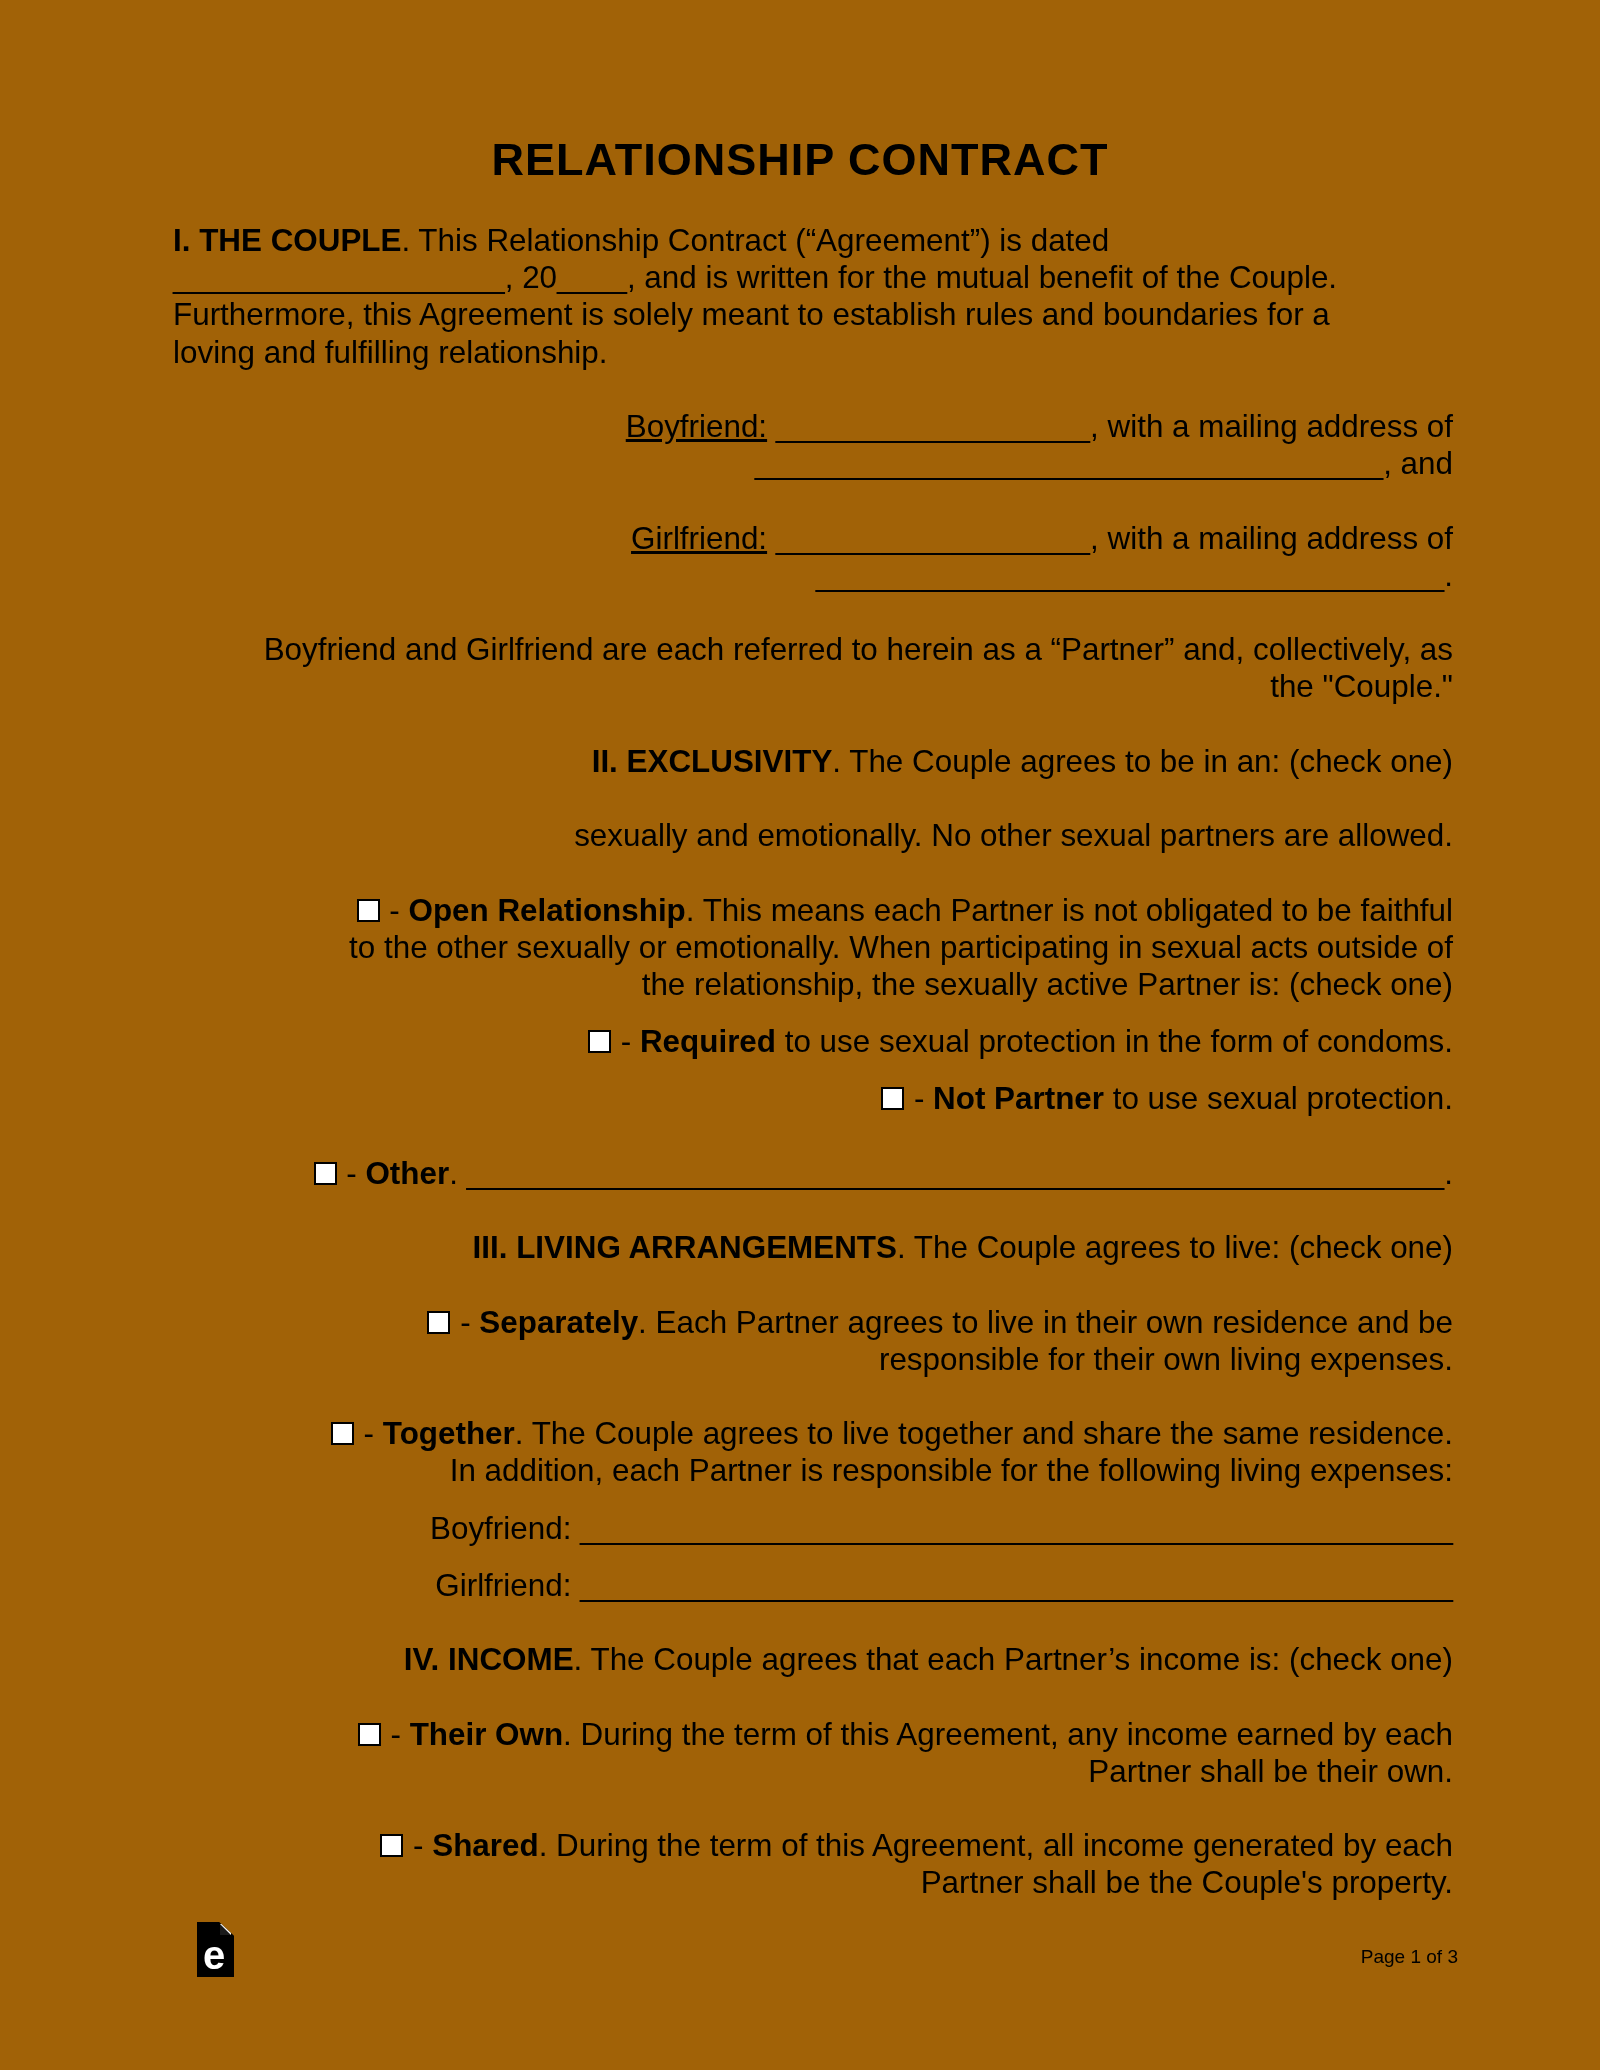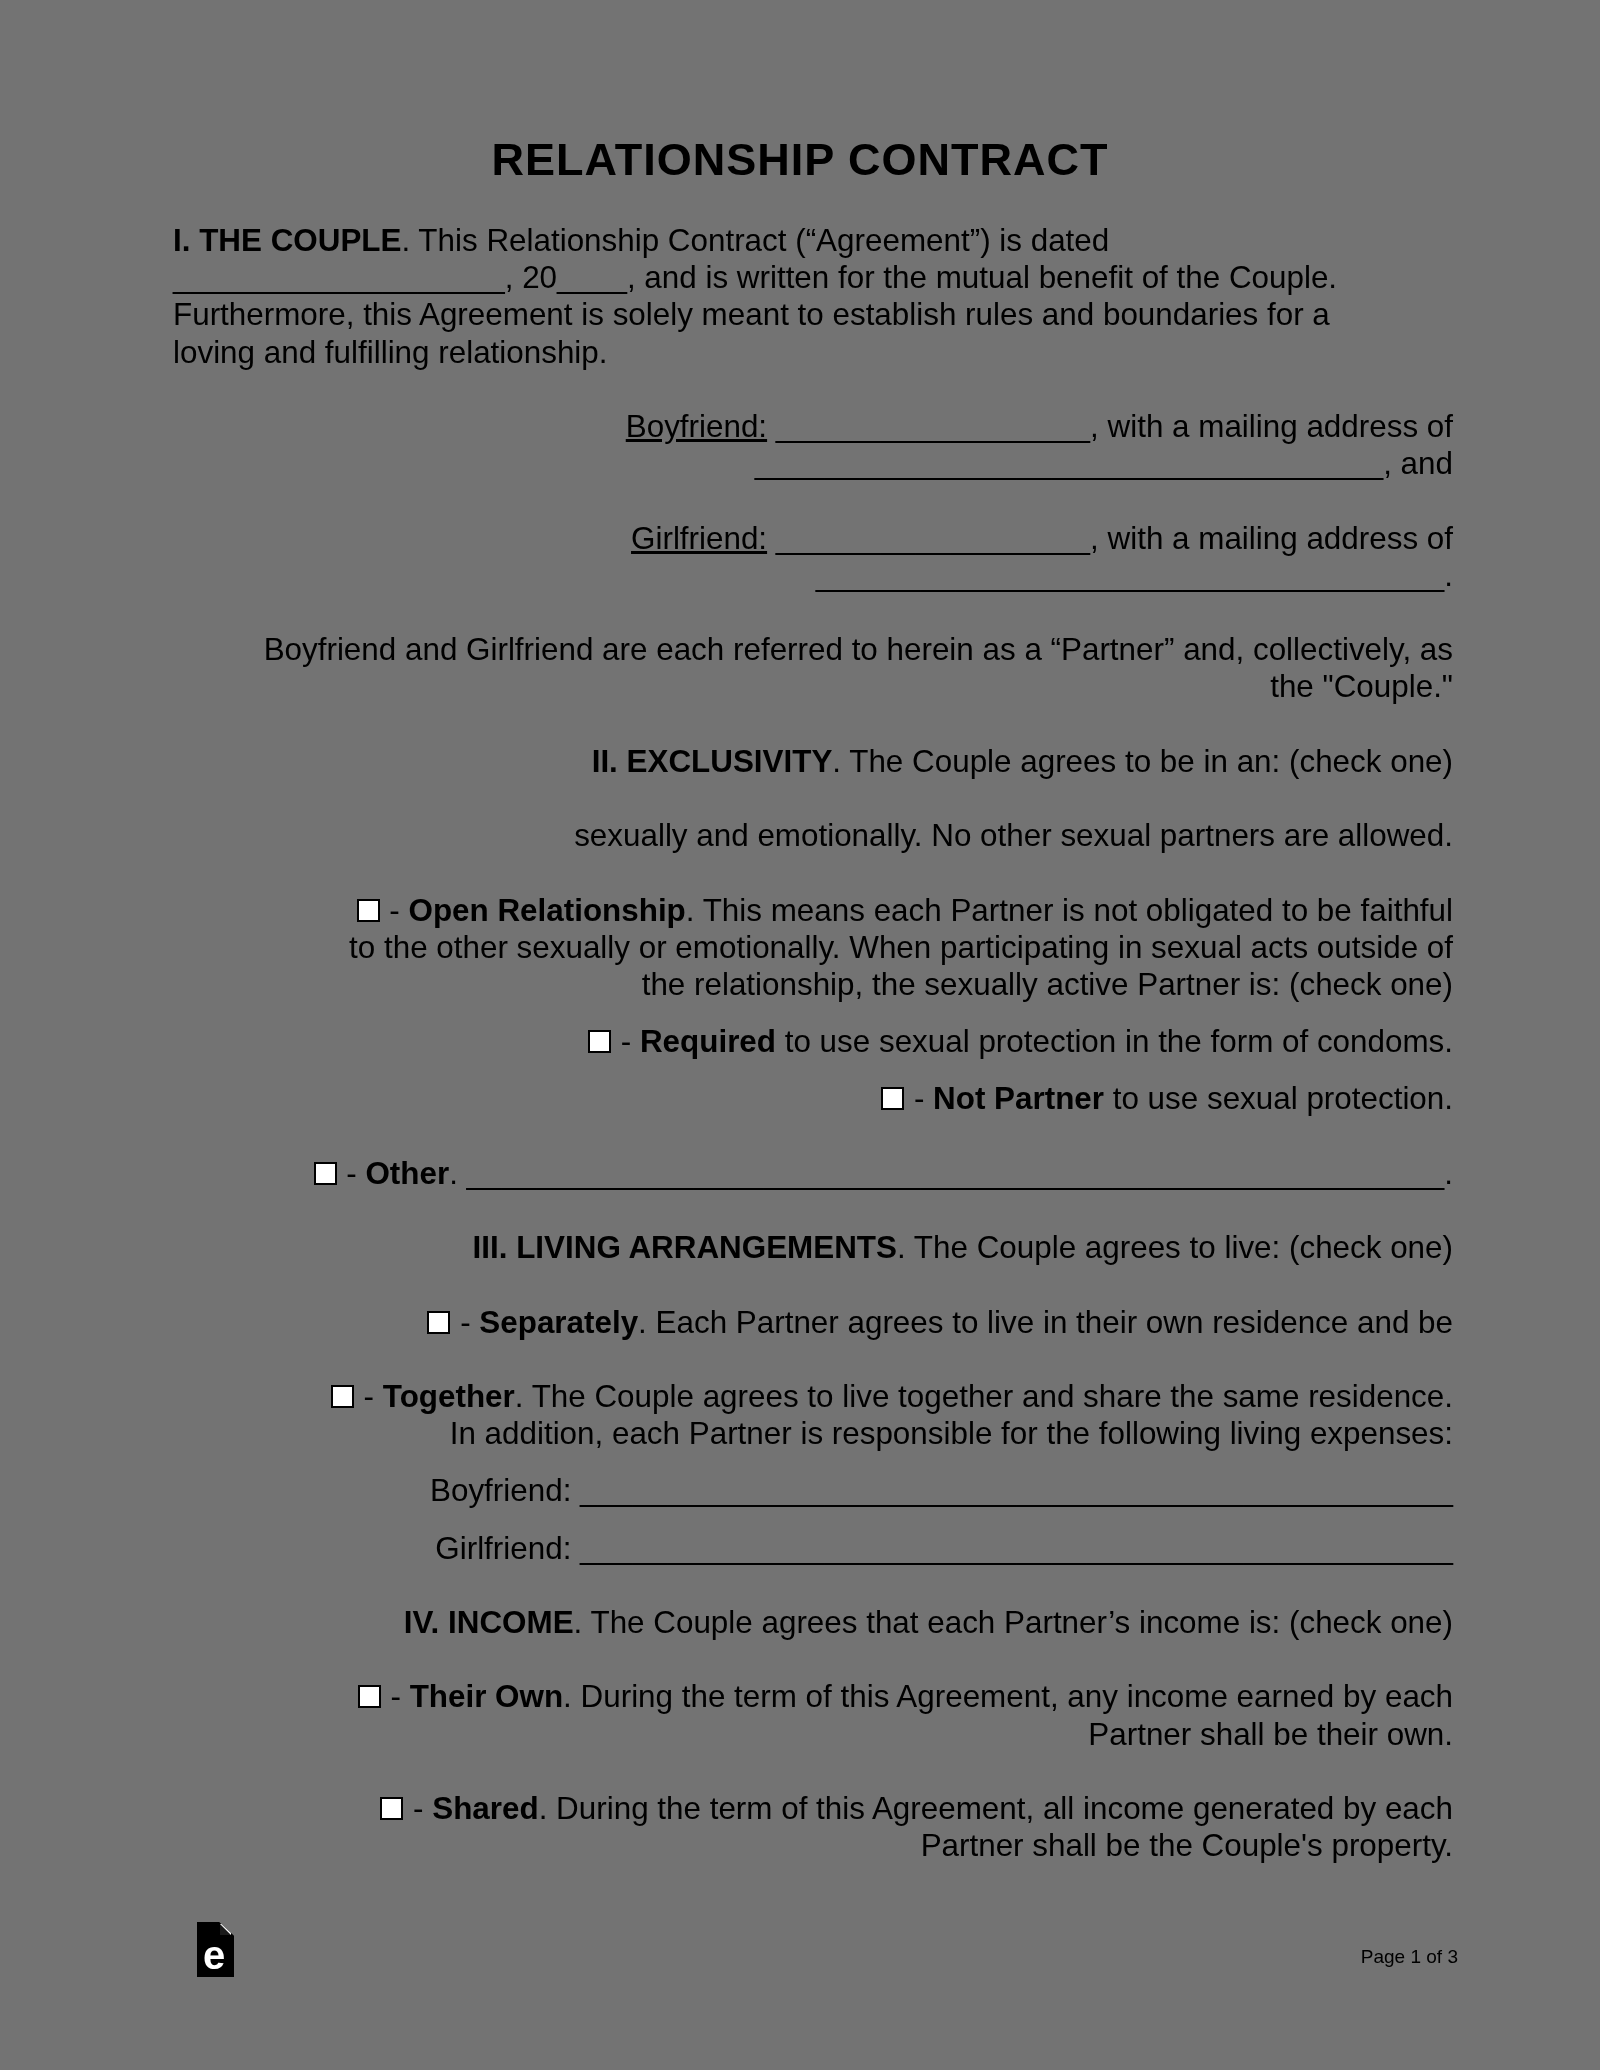--- a/index.html
+++ b/index.html
@@ -1,20 +1,20 @@
 <!DOCTYPE html>
 <html><head>
 <meta charset="utf-8">
 <style>
   * { margin:0; padding:0; }
   html,body { background:#ffffff; }
   .page {
     position:relative;
     width:1600px; height:2070px;
-    background:#737373;
+    background:#a16207;
     font-family:"Liberation Sans","DejaVu Sans",sans-serif;
     color:#000;
     overflow:hidden;
   }
   .title {
     position:absolute; top:134px; left:0; width:1600px;
     text-align:center;
     font-size:45px; font-weight:bold; letter-spacing:1px;
     line-height:52px; white-space:pre;
   }
@@ -103,20 +103,21 @@
     <div class="blk">
       <div class="ln ind1"><span class="cb"></span><span> - </span><span class="b">Other</span><span>. </span><span>________________________________________________________</span><span>.</span></div>
     </div>
 
     <div class="blk">
       <div class="ln"><span class="b">III. LIVING ARRANGEMENTS</span><span>. The Couple agrees to live: (check one)</span></div>
     </div>
 
     <div class="blk">
       <div class="ln ind1"><span class="cb"></span><span> - </span><span class="b">Separately</span><span>. Each Partner agrees to live in their own residence and be</span></div>
+      <div class="ln ind1">responsible for their own living expenses.</div>
     </div>
 
     <div class="blk">
       <div class="ln ind1"><span class="cb"></span><span> - </span><span class="b">Together</span><span>. The Couple agrees to live together and share the same residence.</span></div>
       <div class="ln ind1">In addition, each Partner is responsible for the following living expenses:</div>
       <div class="ln ind2"><span>Boyfriend: </span><span>__________________________________________________</span></div>
       <div class="ln ind2"><span>Girlfriend: </span><span>__________________________________________________</span></div>
     </div>
 
     <div class="blk">

